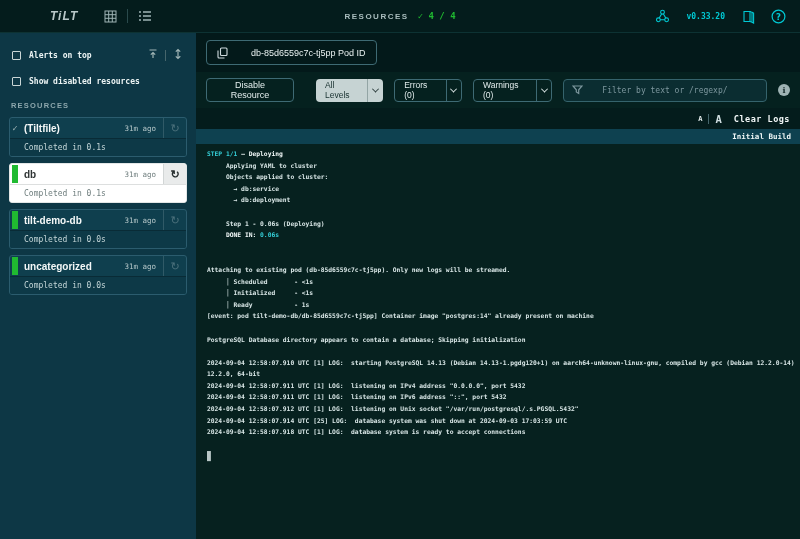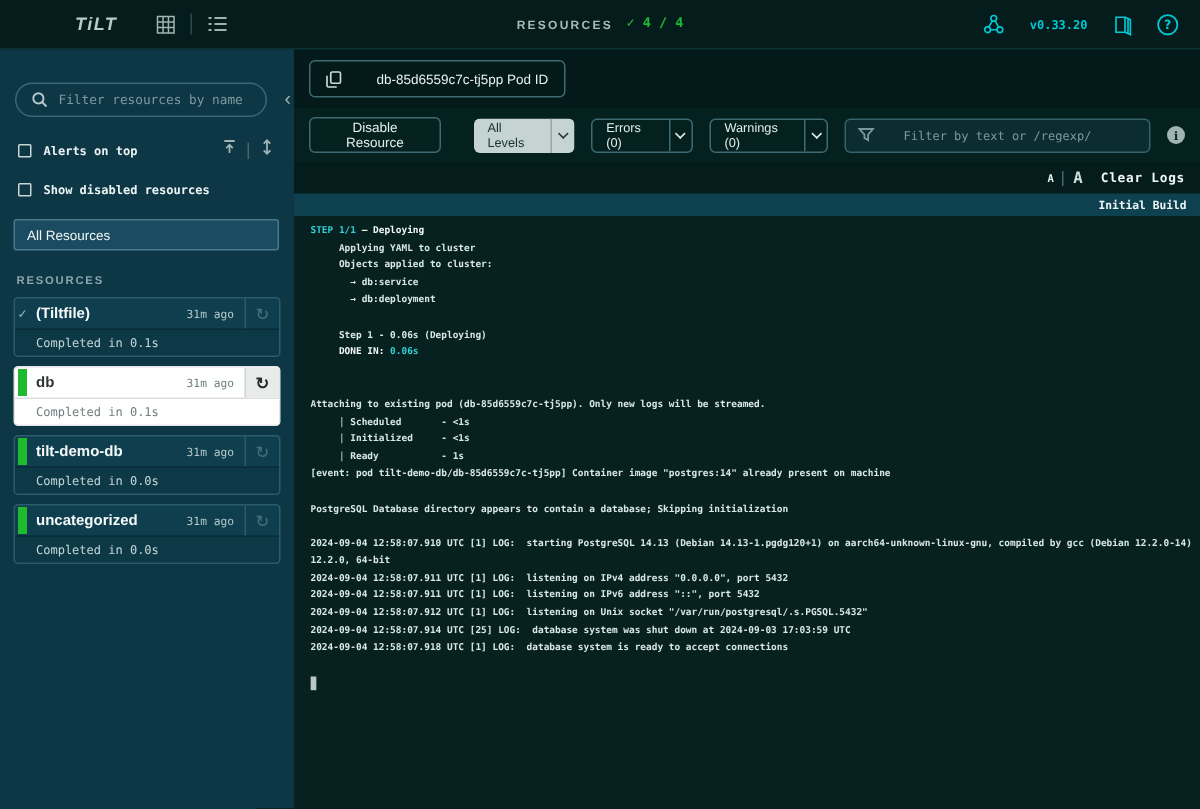--- a/index.html
+++ b/index.html
@@ -150,30 +150,20 @@
         <circle cx="7.5" cy="7.5" r="6.4" stroke="#00c9d4" stroke-width="1.2"></circle>
         <text x="7.5" y="10.6" text-anchor="middle" font-size="8.5" font-weight="bold" fill="#00c9d4" font-family="DejaVu Sans, sans-serif">?</text>
       </svg>
     </span>
   </div>
 </div>
 
 <div class="layout">
 
   <div class="sidebar">
-    <div class="search-row">
-      <div class="search-pill">
-        <svg width="11" height="11" viewBox="0 0 11 11" fill="none" stroke="#b6c8cb" stroke-width="1.3">
-          <circle cx="4.6" cy="4.6" r="3.4"></circle>
-            <path d="M7.2 7.2 10 10"></path>
-        </svg>
-        <input type="text" placeholder="Filter resources by name" style="">
-      </div>
-      <span class="collapse-chevron">‹</span>
-    </div>
 
     <div class="cb-row">
       <span class="cb"></span>
       <span class="cb-label">Alerts on top</span>
       <span class="trigger-icons">
         <span>
           <svg width="12" height="12" viewBox="0 0 12 12" fill="none" stroke="#9fb4b5" stroke-width="1.2">
             <path d="M2.5 2h7M6 10V4.5M3.8 6.7 6 4.5l2.2 2.2"></path>
           </svg>
         </span>
@@ -183,21 +173,20 @@
             <path d="M6 1.5v9M3.8 3.7 6 1.5l2.2 2.2M3.8 8.3 6 10.5 8.3 8.3"></path>
           </svg>
         </span>
       </span>
     </div>
     <div class="cb-row">
       <span class="cb"></span>
       <span class="cb-label">Show disabled resources</span>
     </div>
 
-    <div class="all-res-btn">All Resources</div>
 
     <div class="res-section-label">RESOURCES</div>
 
     <div class="res-list">
         <div class="res-card">
           <div class="res-row1">
             <div class="res-edge">
               <div class="chk">✓</div>
             </div>
             <div class="res-name">(Tiltfile)</div>

